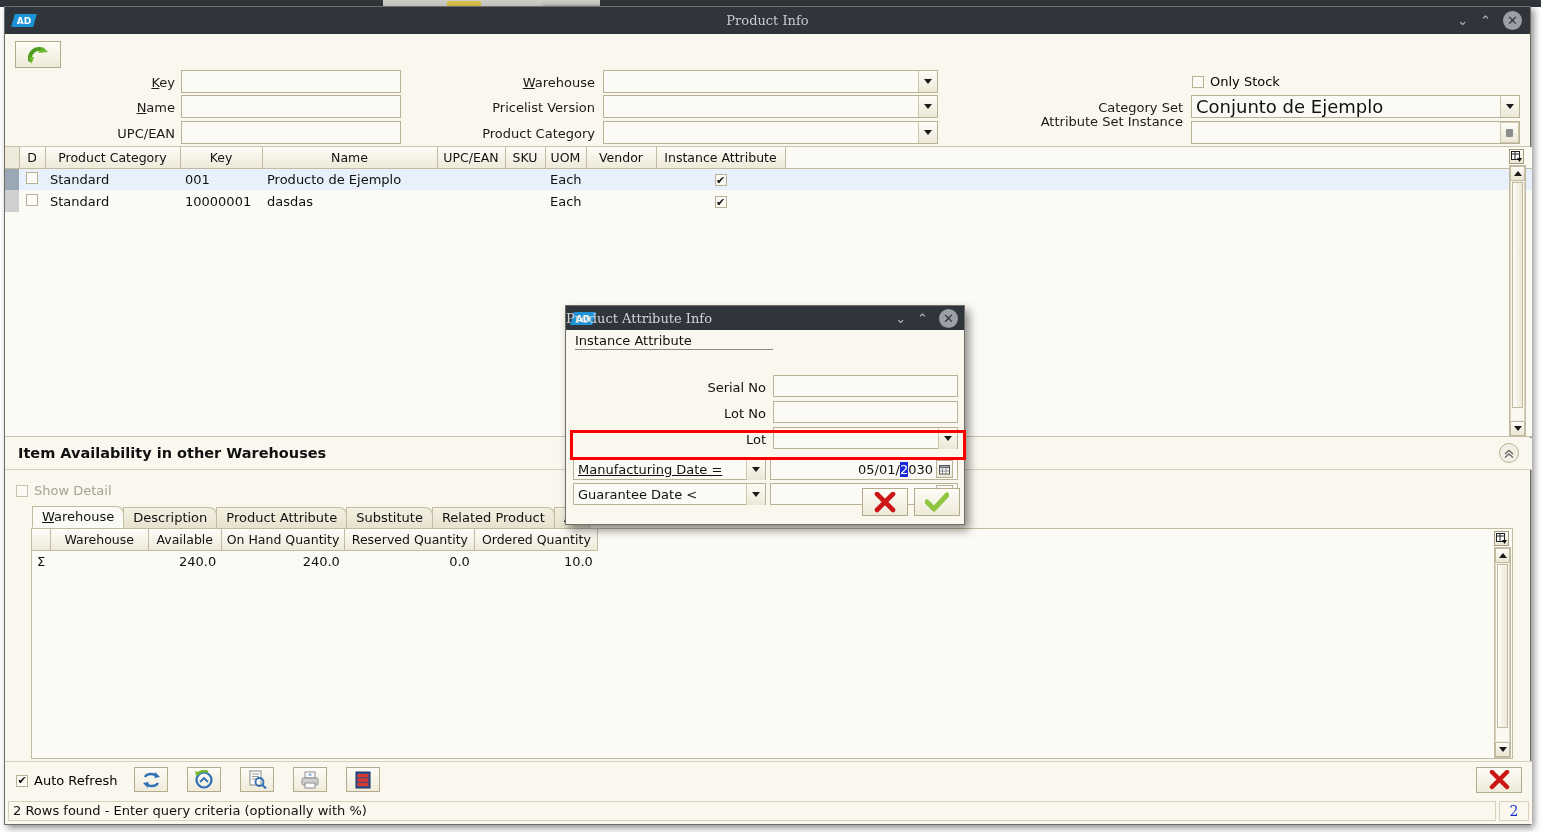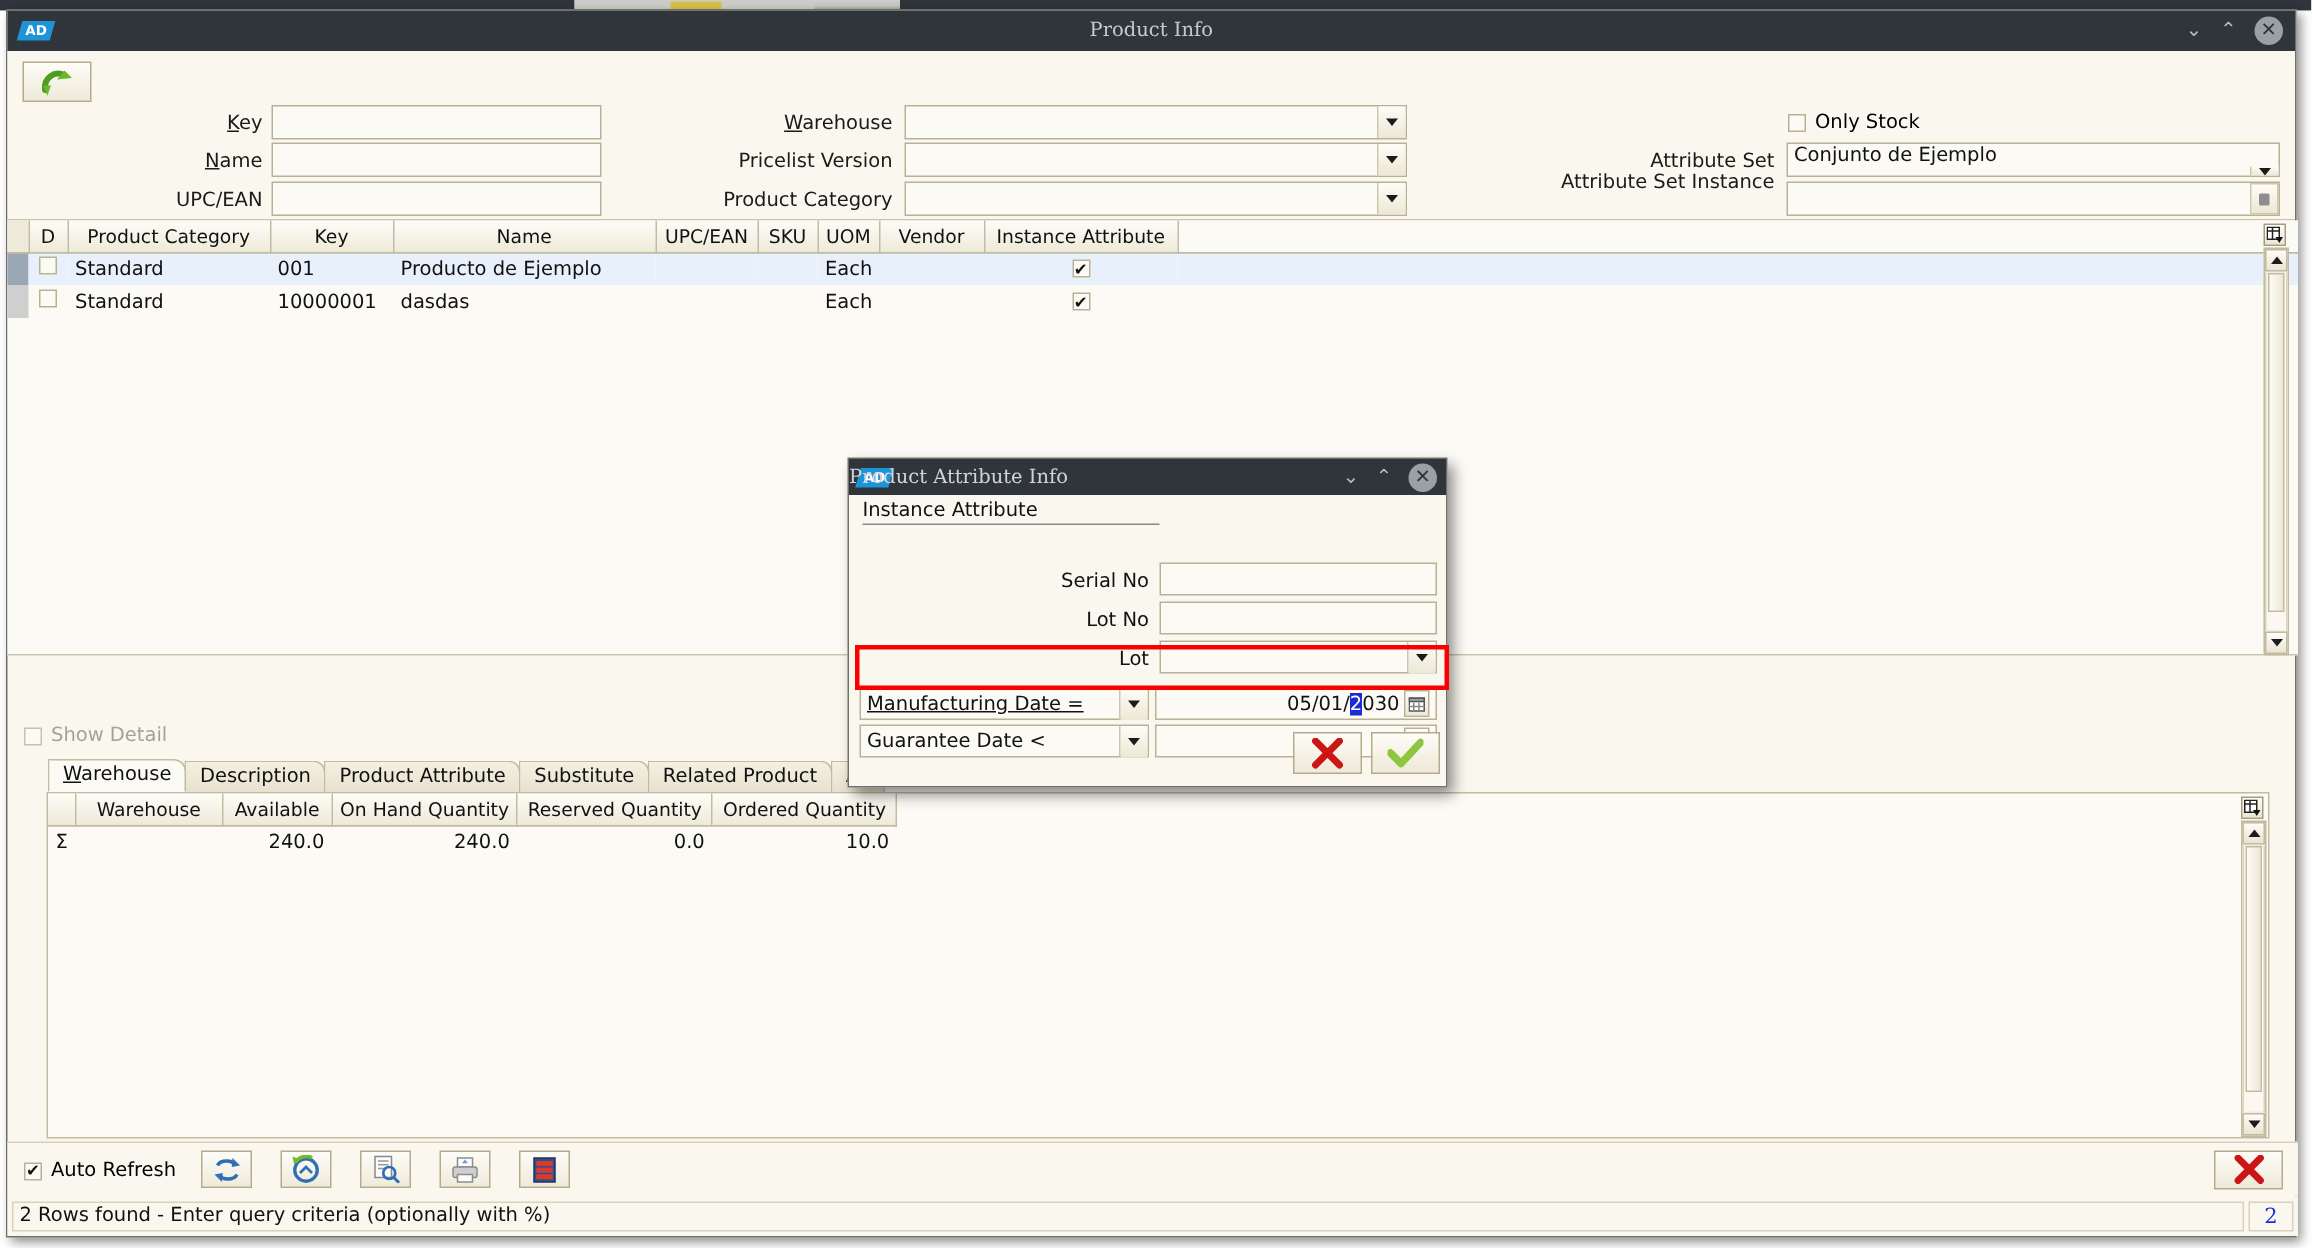--- a/index.html
+++ b/index.html
@@ -71,22 +71,22 @@
     display:flex; align-items:center; justify-content:center;
   }
   .lbl {
     position: absolute; font-size: 13px; color: #1a1a1a; text-align: right;
     white-space: nowrap;
   }
   .lbl u { text-decoration: underline; }
   .fld {
     position: absolute; background: #fcfaf5;
     border: 1px solid #b9b195; height: 23px;
-    font-size: 13px; color: #111; padding: 0 4px;
-    display: flex; align-items: flex-start; flex-direction: column;
+    font-size: 18px; color: #111; padding: 0 4px;
+    display: flex; align-items: center;
   }
   .fld.combo { padding-right: 0; }
   .combo-arrow {
     margin-left: auto; width: 19px; height: 21px;
     background: linear-gradient(to bottom,#fdfcf7,#ece8d6);
     border-left: 1px solid #cfc7ad;
     display:flex; align-items:center; justify-content:center;
   }
   .combo-arrow i {
     width: 0; height: 0; border-left: 4px solid transparent;
@@ -350,21 +350,21 @@
             <path d="M1 11 C1 7.5 10 7.5 10 11 Z" fill="#3b6ea5"></path>
           </svg>
         </span>
       </div>
 
       <div class="chk-row" style="left:1187px;top:40px;">
         <span class="chk"></span>
         <span>Only Stock</span>
       </div>
 
-      <div class="lbl" style="left:1000px;top:66px;width:178px;">Attribute Set</div>
+      <div class="lbl" style="left:1000px;top:66px;width:178px;">Category Set</div>
       <div class="fld combo" style="left:1186px;top:61px;width:329px;">
         <span>Conjunto de Ejemplo</span>
         <span class="combo-arrow">
             <i></i>
           </span>
       </div>
 
       <div class="lbl" style="left:970px;top:80px;width:208px;">Attribute Set Instance</div>
       <div class="fld combo" style="left:1186px;top:87px;width:329px;">
         <span></span>
@@ -453,20 +453,29 @@
           <span class="tri-up"></span>
         </div>
       <div class="sb-track">
         <div class="sb-thumb" style="top:0;height:226px;"></div>
       </div>
       <div class="sb-btn" style="position:absolute;bottom:0;left:0;right:0;">
           <span class="tri-dn"></span>
         </div>
     </div>
 
+    <div class="lower-hdr">
+      <div class="h-title">Item Availability in other Warehouses</div>
+      <div class="collapse-btn">
+        <svg width="12" height="11" viewBox="0 0 12 11">
+          <path d="M2 6 L6 2.5 L10 6" stroke="#6a6a6a" stroke-width="1.4" fill="none"></path>
+          <path d="M2 9.5 L6 6 L10 9.5" stroke="#6a6a6a" stroke-width="1.4" fill="none"></path>
+        </svg>
+      </div>
+    </div>
 
     <div class="showdetail">
       <span class="chk"></span>
       <span>Show Detail</span>
     </div>
 
     <div class="tabs">
       <div class="tab active"><u>W</u>arehouse</div>
       <div class="tab">Description</div>
       <div class="tab">Product Attribute</div>

